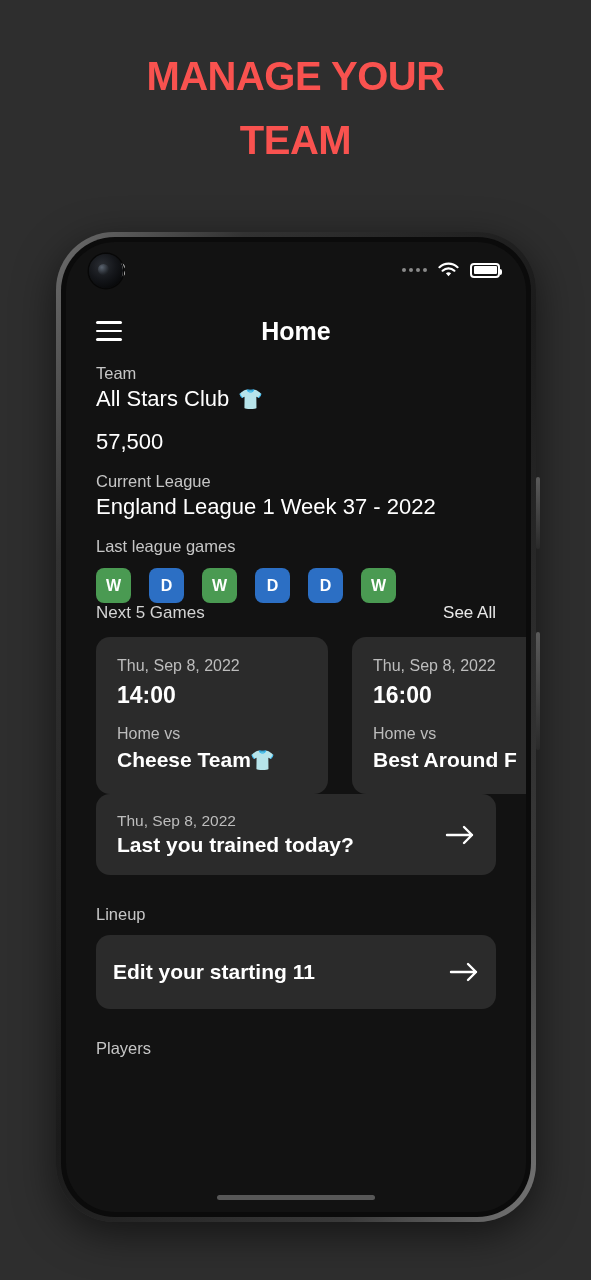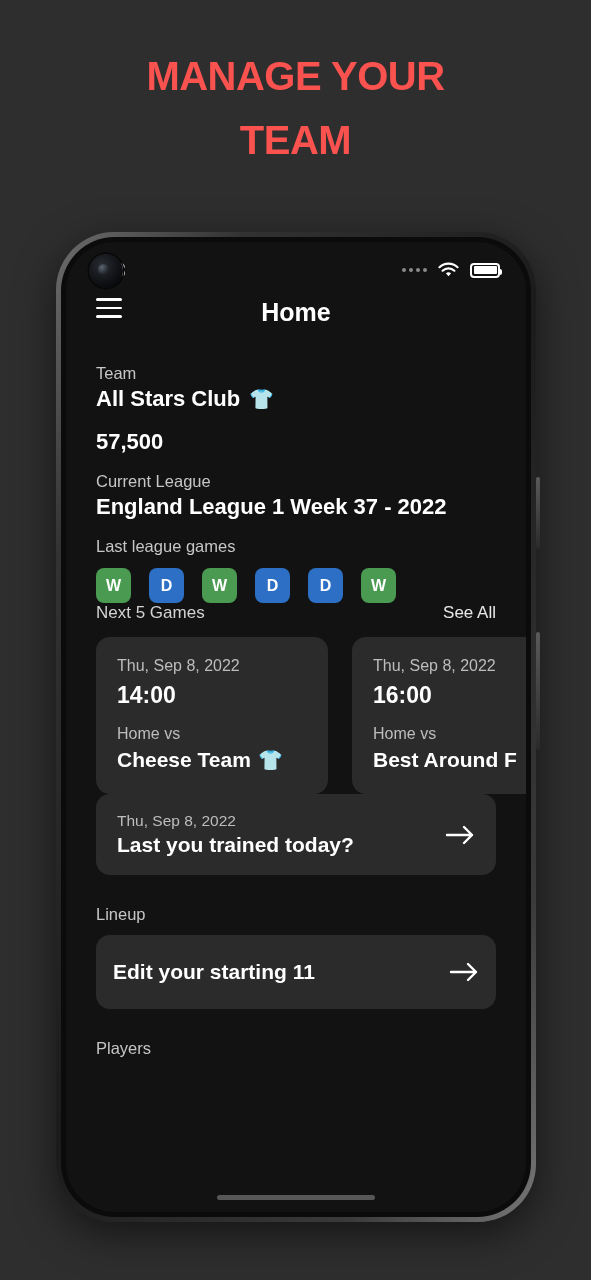--- a/index.html
+++ b/index.html
@@ -102,21 +102,21 @@
     content:''; position:absolute;
     left:9px; top:10px; width:11px; height:11px;
     border-radius:50%;
     background:radial-gradient(circle at 35% 30%, #5b6470 0%, #262a30 60%, #0c0d0f 100%);
   }
 
   
   .appbar {
     position:relative;
     height:66px;
-    display:flex; 
+    display:flex; align-items:center;
     padding:0 30px;
   }
   .hamburger {
     width:26px; display:flex; flex-direction:column; gap:6px;
   }
   .hamburger span { display:block; height:2.5px; background:#fff; border-radius:2px; }
   .appbar-title {
     position:absolute; left:0; width:100%;
     text-align:center;
     color:#fff; font-size:25px; font-weight:700;
@@ -128,21 +128,21 @@
 
   .label {
     color:#c6c6c6;
     font-size:16.5px;
     padding:0 30px;
     margin-bottom:3px;
   }
   .value {
     color:#fff;
     font-size:22px;
-    font-weight:700;
+    font-weight:400;
     padding:0 30px;
     display:flex; align-items:center; gap:9px;
   }
   .block { margin-bottom:17px; }
   .jersey { font-size:20px; line-height:1; }
   .jersey.blue  { color:#1a18ff; }
 
   
   .form-row {
     display:flex; gap:18px;
@@ -176,21 +176,21 @@
     width:232px;
     background:#2b2b2b;
     border-radius:14px;
     padding:20px 21px 22px 21px;
   }
   .game-date { color:#bdbdbd; font-size:16px; margin-bottom:7px; white-space:nowrap; }
   .game-time { color:#fff; font-size:23px; font-weight:700; margin-bottom:16px; }
   .game-ha   { color:#bdbdbd; font-size:16px; margin-bottom:5px; }
   .game-opp  {
     color:#fff; font-size:21px; font-weight:700;
-    display:flex; align-items:center; gap:8px;
+    display:flex; align-items:center; 
     white-space:nowrap;
   }
 
   
   .sub-label {
     color:#c6c6c6; font-size:16.5px;
     padding:0 30px;
     margin-top:30px; margin-bottom:11px;
   }
   .action-card {

